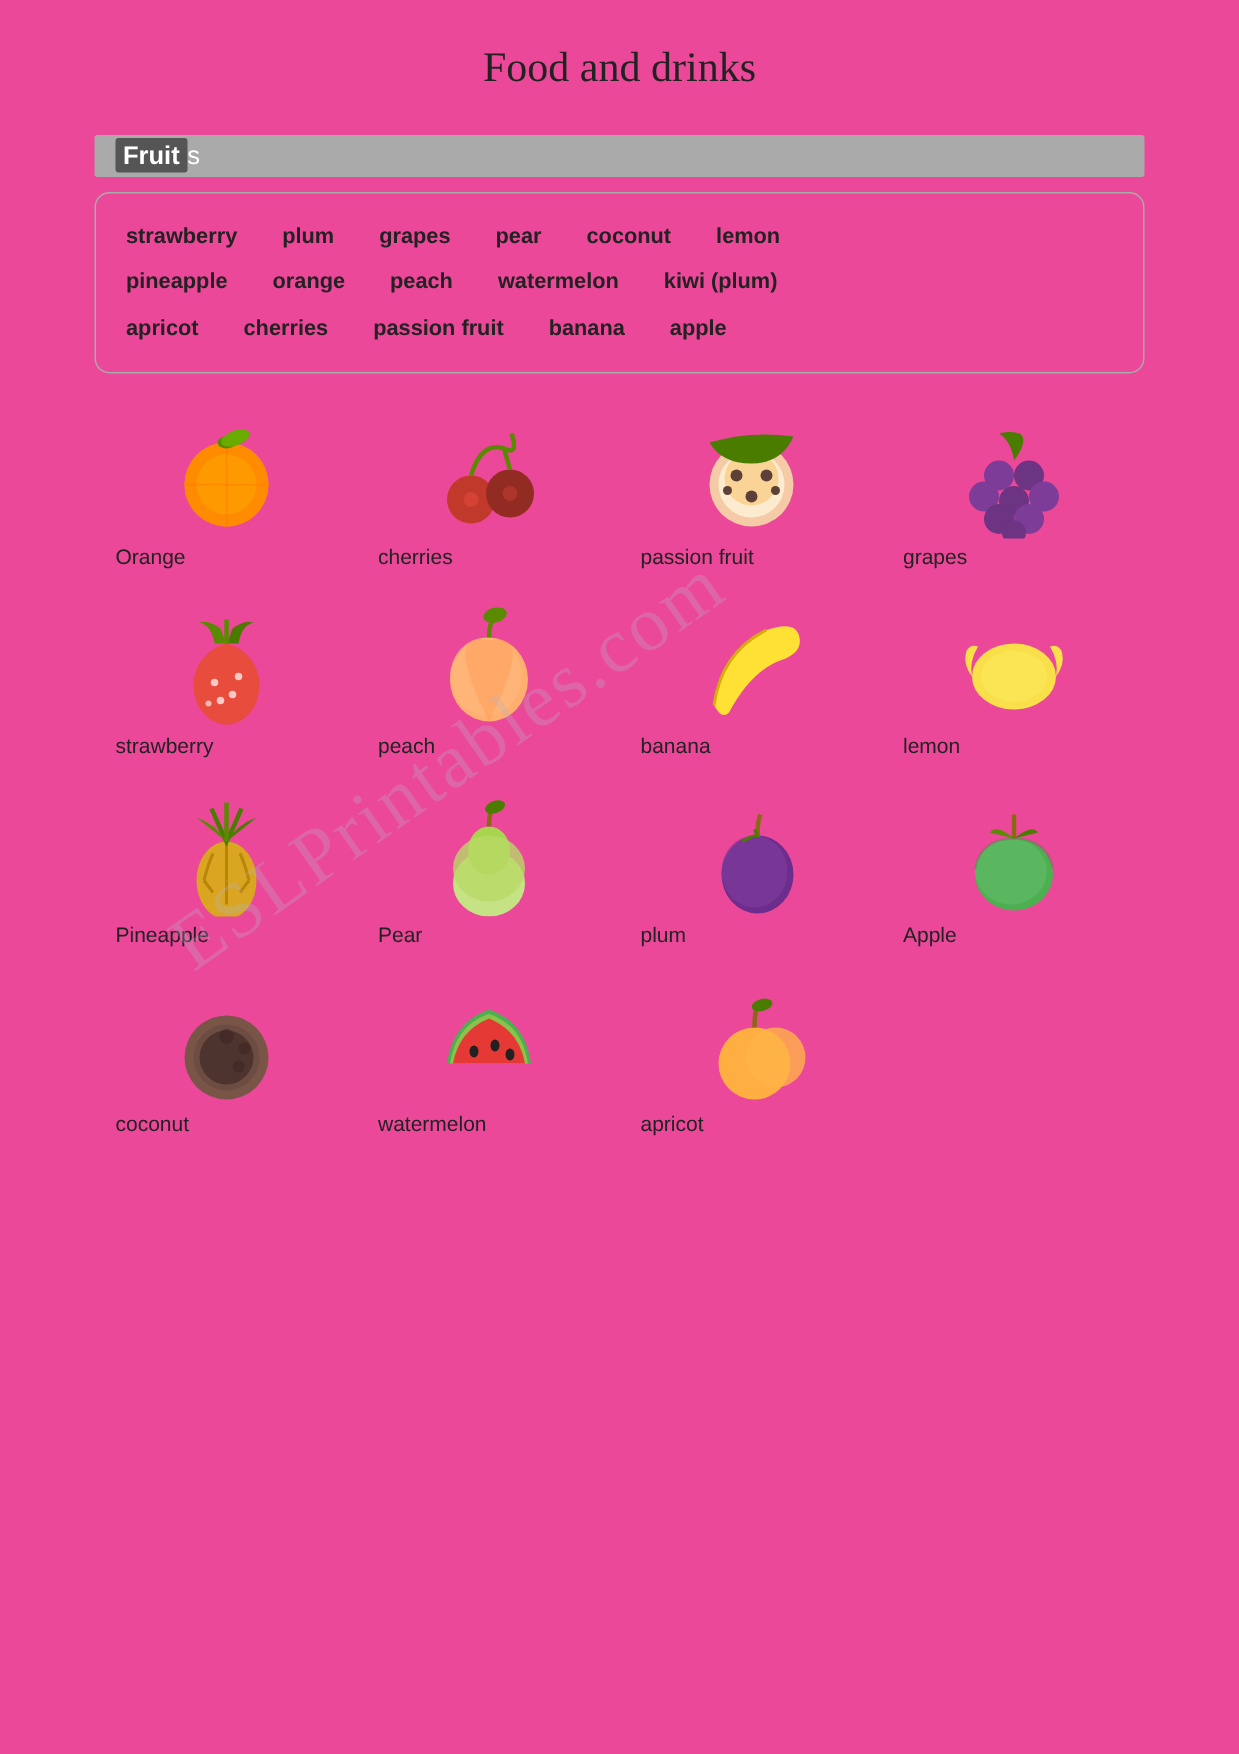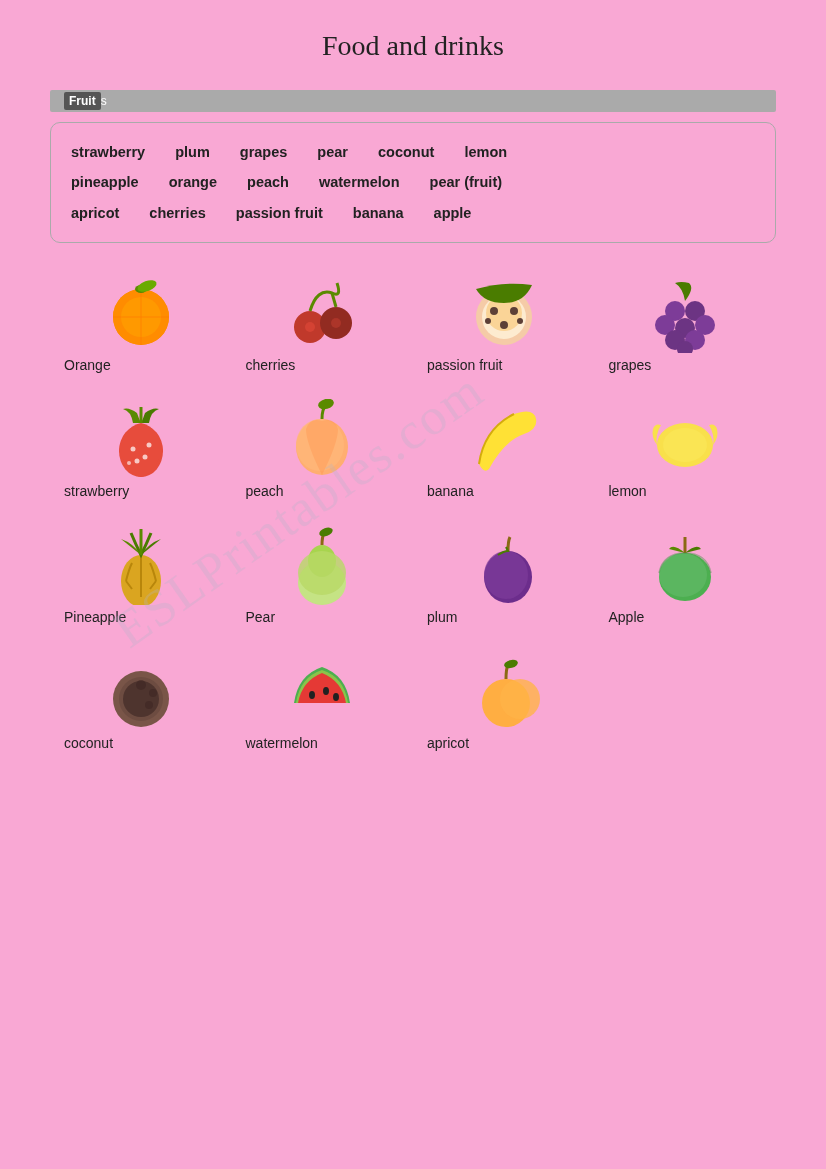--- a/index.html
+++ b/index.html
@@ -6,35 +6,35 @@
     body {
       width: 826px;
       min-height: 1169px;
       background: #fff;
       font-family: Arial, sans-serif;
       color: #222;
     }
     .page {
       width: 826px;
       min-height: 1169px;
-      padding: 30px 50px;
-      background: #f9a8d4;
+      padding: 30px 63px;
+      background: #ec4899;
     }
     .main-title {
       text-align: center;
       font-size: 28px;
       font-weight: normal;
       margin-bottom: 28px;
       font-family: Georgia, serif;
     }
     .section-header {
       background: #aaa;
       color: #fff;
       padding: 4px 14px;
-      font-size: 12px;
+      font-size: 17px;
       margin-bottom: 10px;
       border-radius: 2px;
     }
     .section-header span.highlight {
       background: #555;
       padding: 2px 5px;
       border-radius: 2px;
       font-weight: bold;
     }
     .word-box {
@@ -119,21 +119,21 @@
         <span class="word">grapes</span>
         <span class="word">pear</span>
         <span class="word">coconut</span>
         <span class="word">lemon</span>
       </div>
       <div class="row">
         <span class="word">pineapple</span>
         <span class="word">orange</span>
         <span class="word">peach</span>
         <span class="word">watermelon</span>
-        <span class="word">pear (fruit)</span>
+        <span class="word">kiwi (plum)</span>
       </div>
       <div class="row">
         <span class="word">apricot</span>
         <span class="word">cherries</span>
         <span class="word">passion fruit</span>
         <span class="word">banana</span>
         <span class="word">apple</span>
       </div>
     </div>
 

